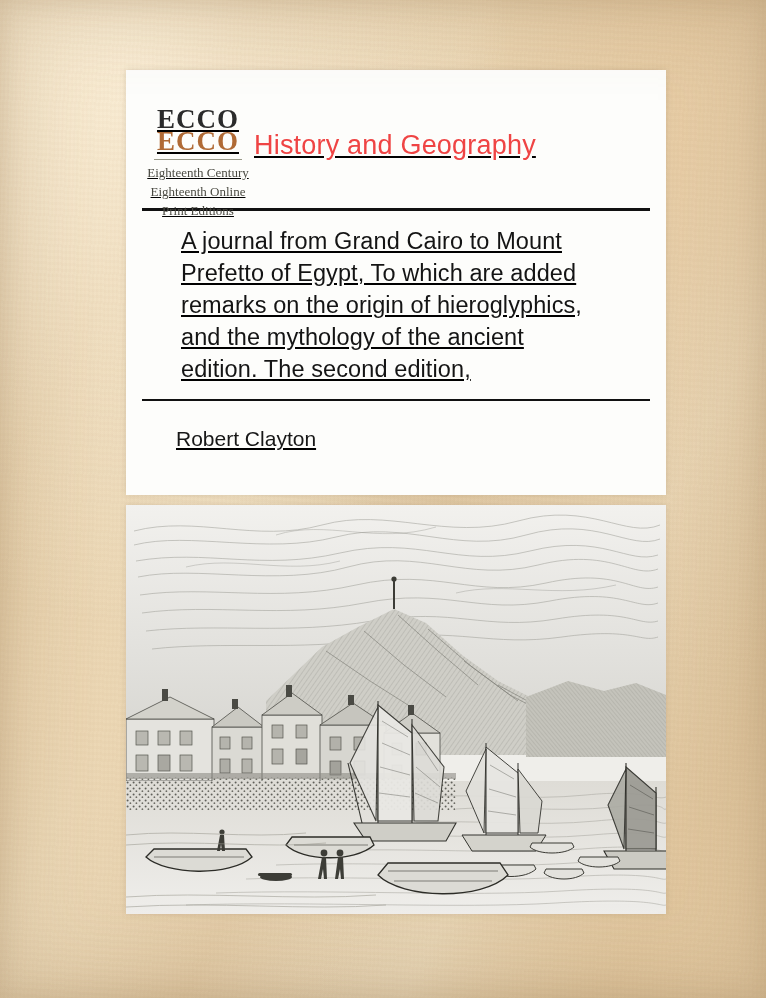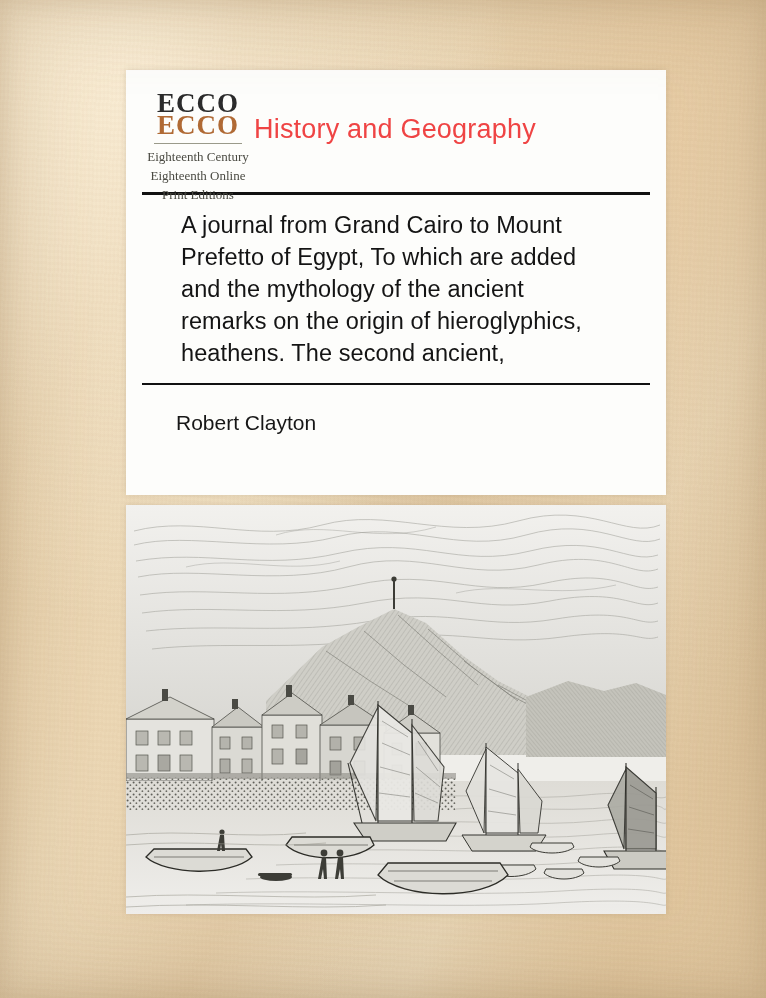--- a/index.html
+++ b/index.html
@@ -51,21 +51,22 @@
     width: 540px;
     height: 425px;
     background: #fdfdfb;
     box-shadow: 0 0 6px rgba(120,100,70,0.20);
   }
 
   .card-inner {
     position: absolute;
     left: 16px;
     right: 16px;
-    top: 12px;
+    top: 28px;
+    text-decoration: underline;
   }
 
   
   .header-row {
     display: flex;
     align-items: flex-start;
     height: 104px;
   }
   .ecco-logo {
     width: 112px;
@@ -173,23 +174,23 @@
           <div class="ecco-sub">Print Editions</div>
         </div>
         <div class="category">History and Geography</div>
       </div>
 
       <div class="rule-thick"></div>
 
       <div class="title-block">
         <div class="title-line">A journal from Grand Cairo to Mount</div>
         <div class="title-line">Prefetto of Egypt, To which are added</div>
+        <div class="title-line">remarks on the origin of hieroglyphics,</div>
         <div class="title-line">and the mythology of the ancient</div>
-        <div class="title-line">remarks on the origin of hieroglyphics,</div>
-        <div class="title-line">heathens. The second ancient,</div>
+        <div class="title-line">edition. The second edition,</div>
       </div>
 
       <div class="rule-thin"></div>
 
       <div class="author-block">
         <div class="author">Robert Clayton</div>
       </div>
 
     </div>
   </div>

